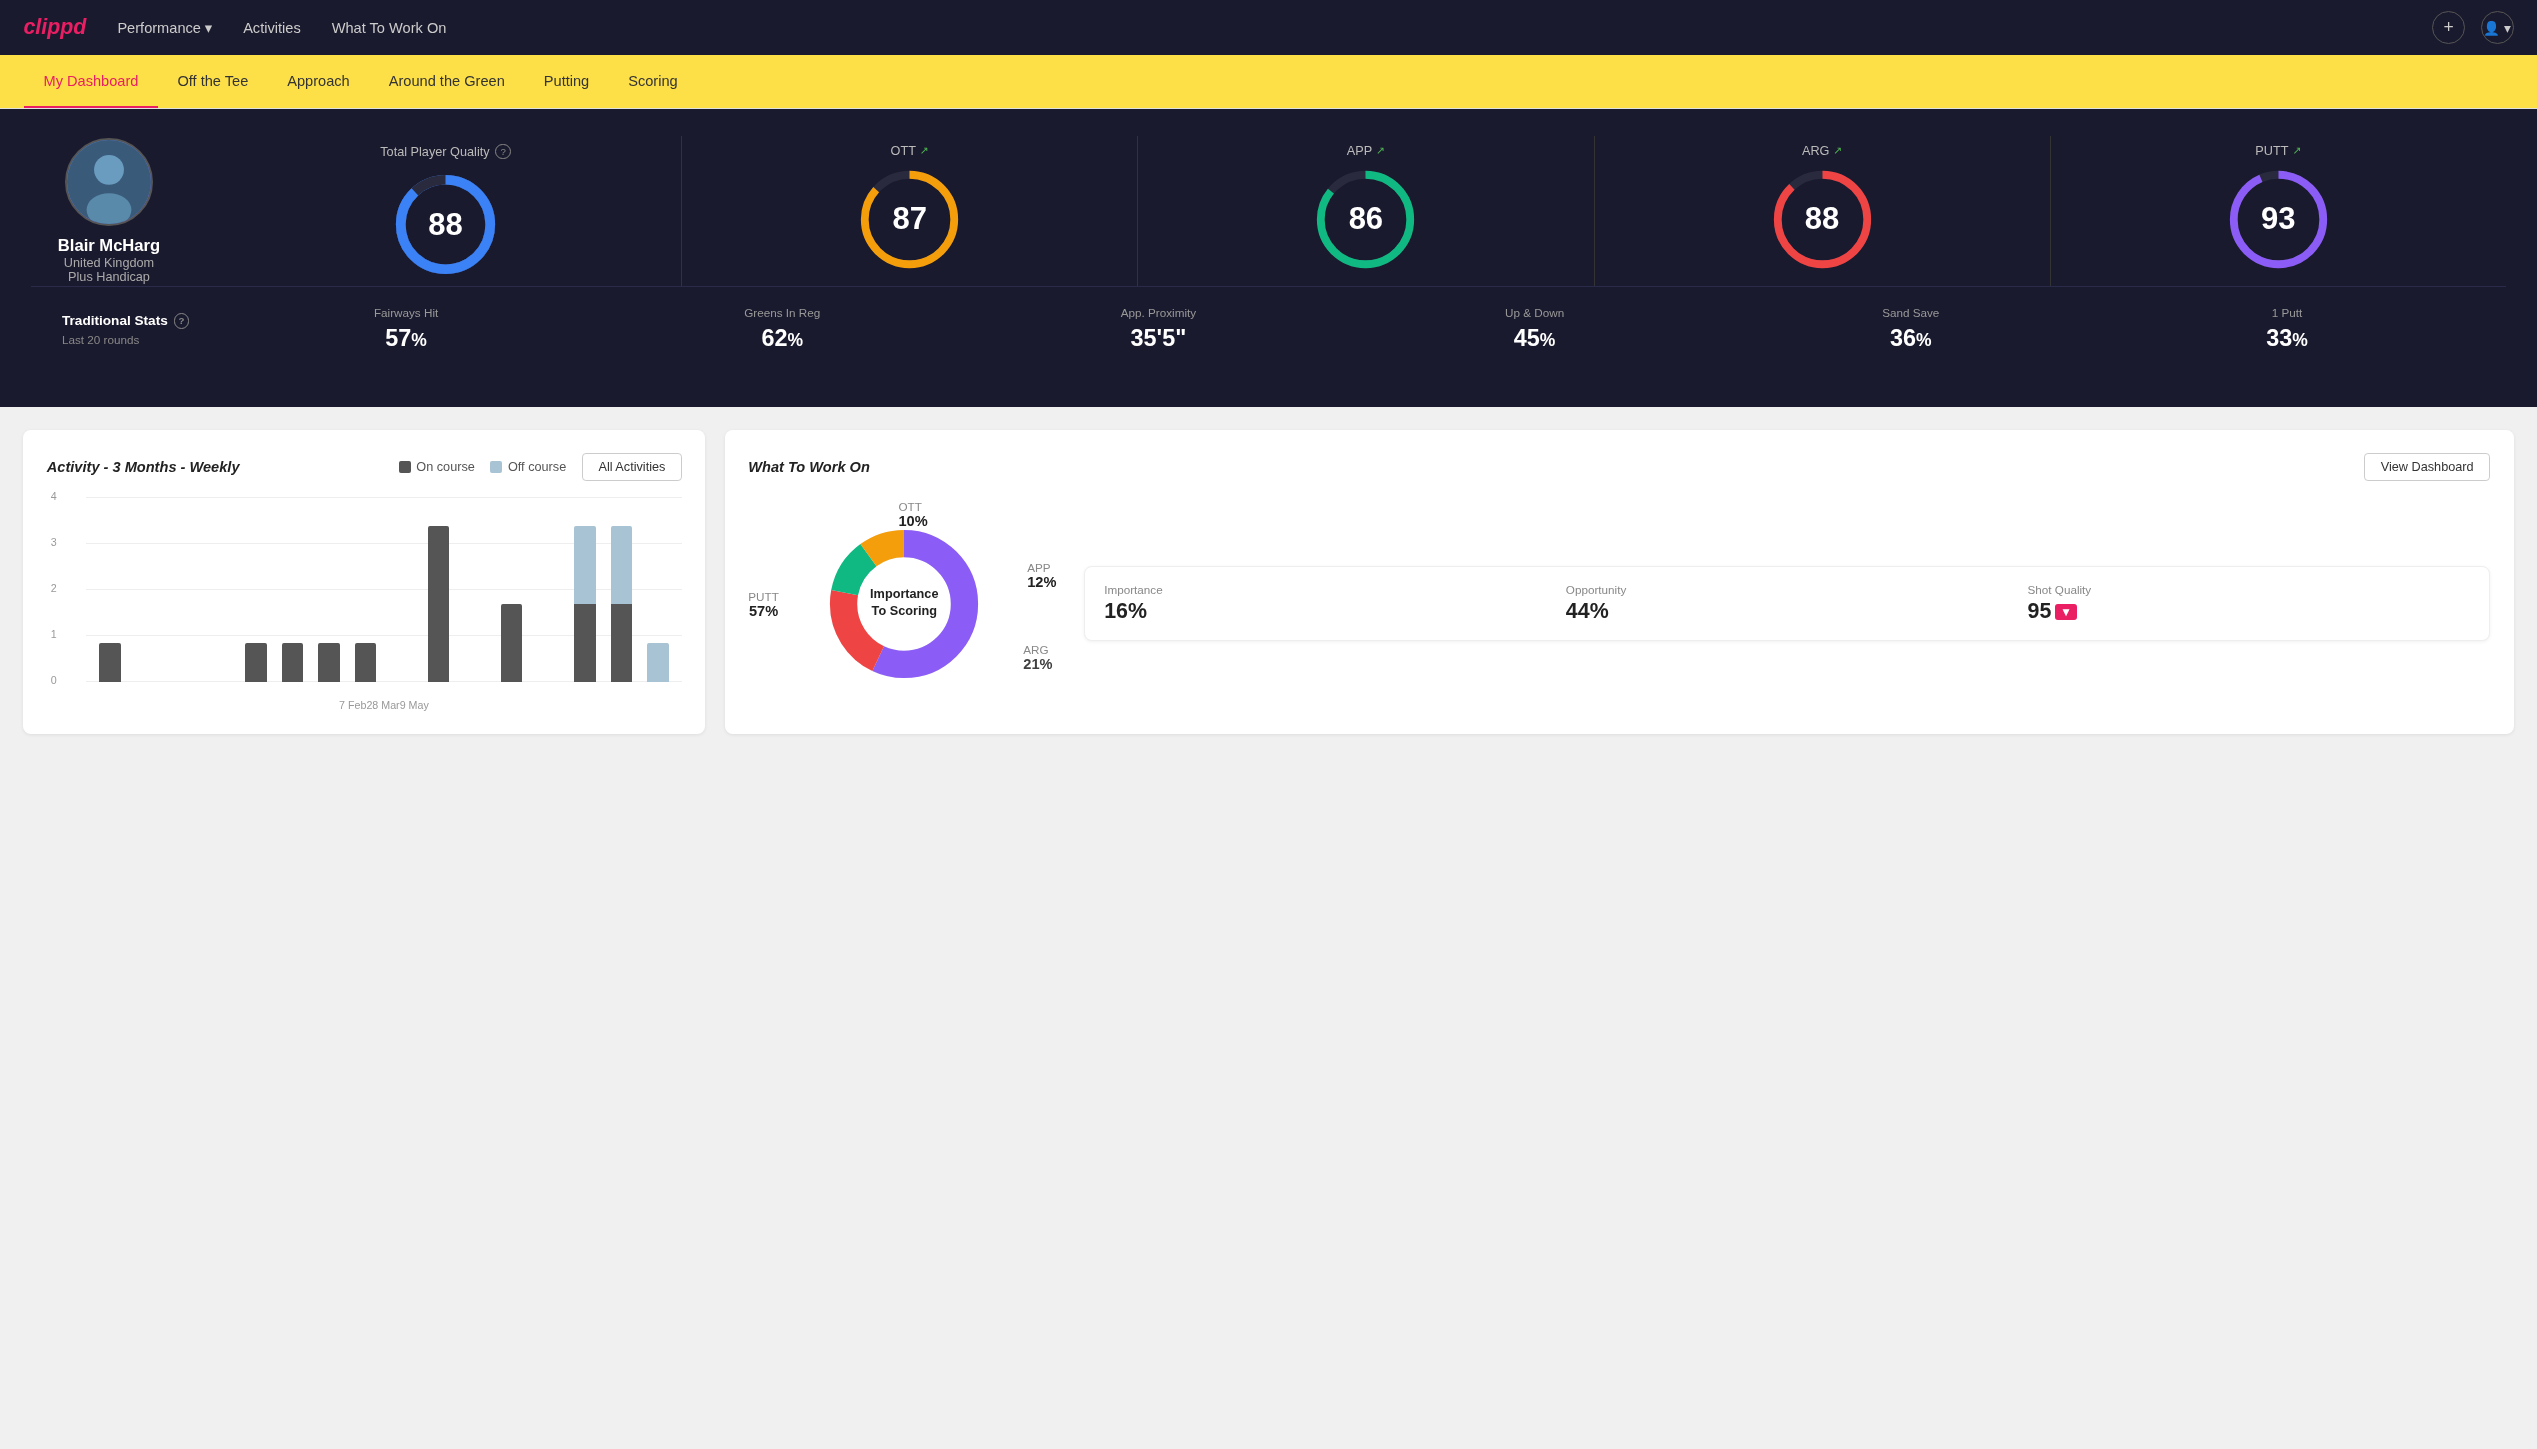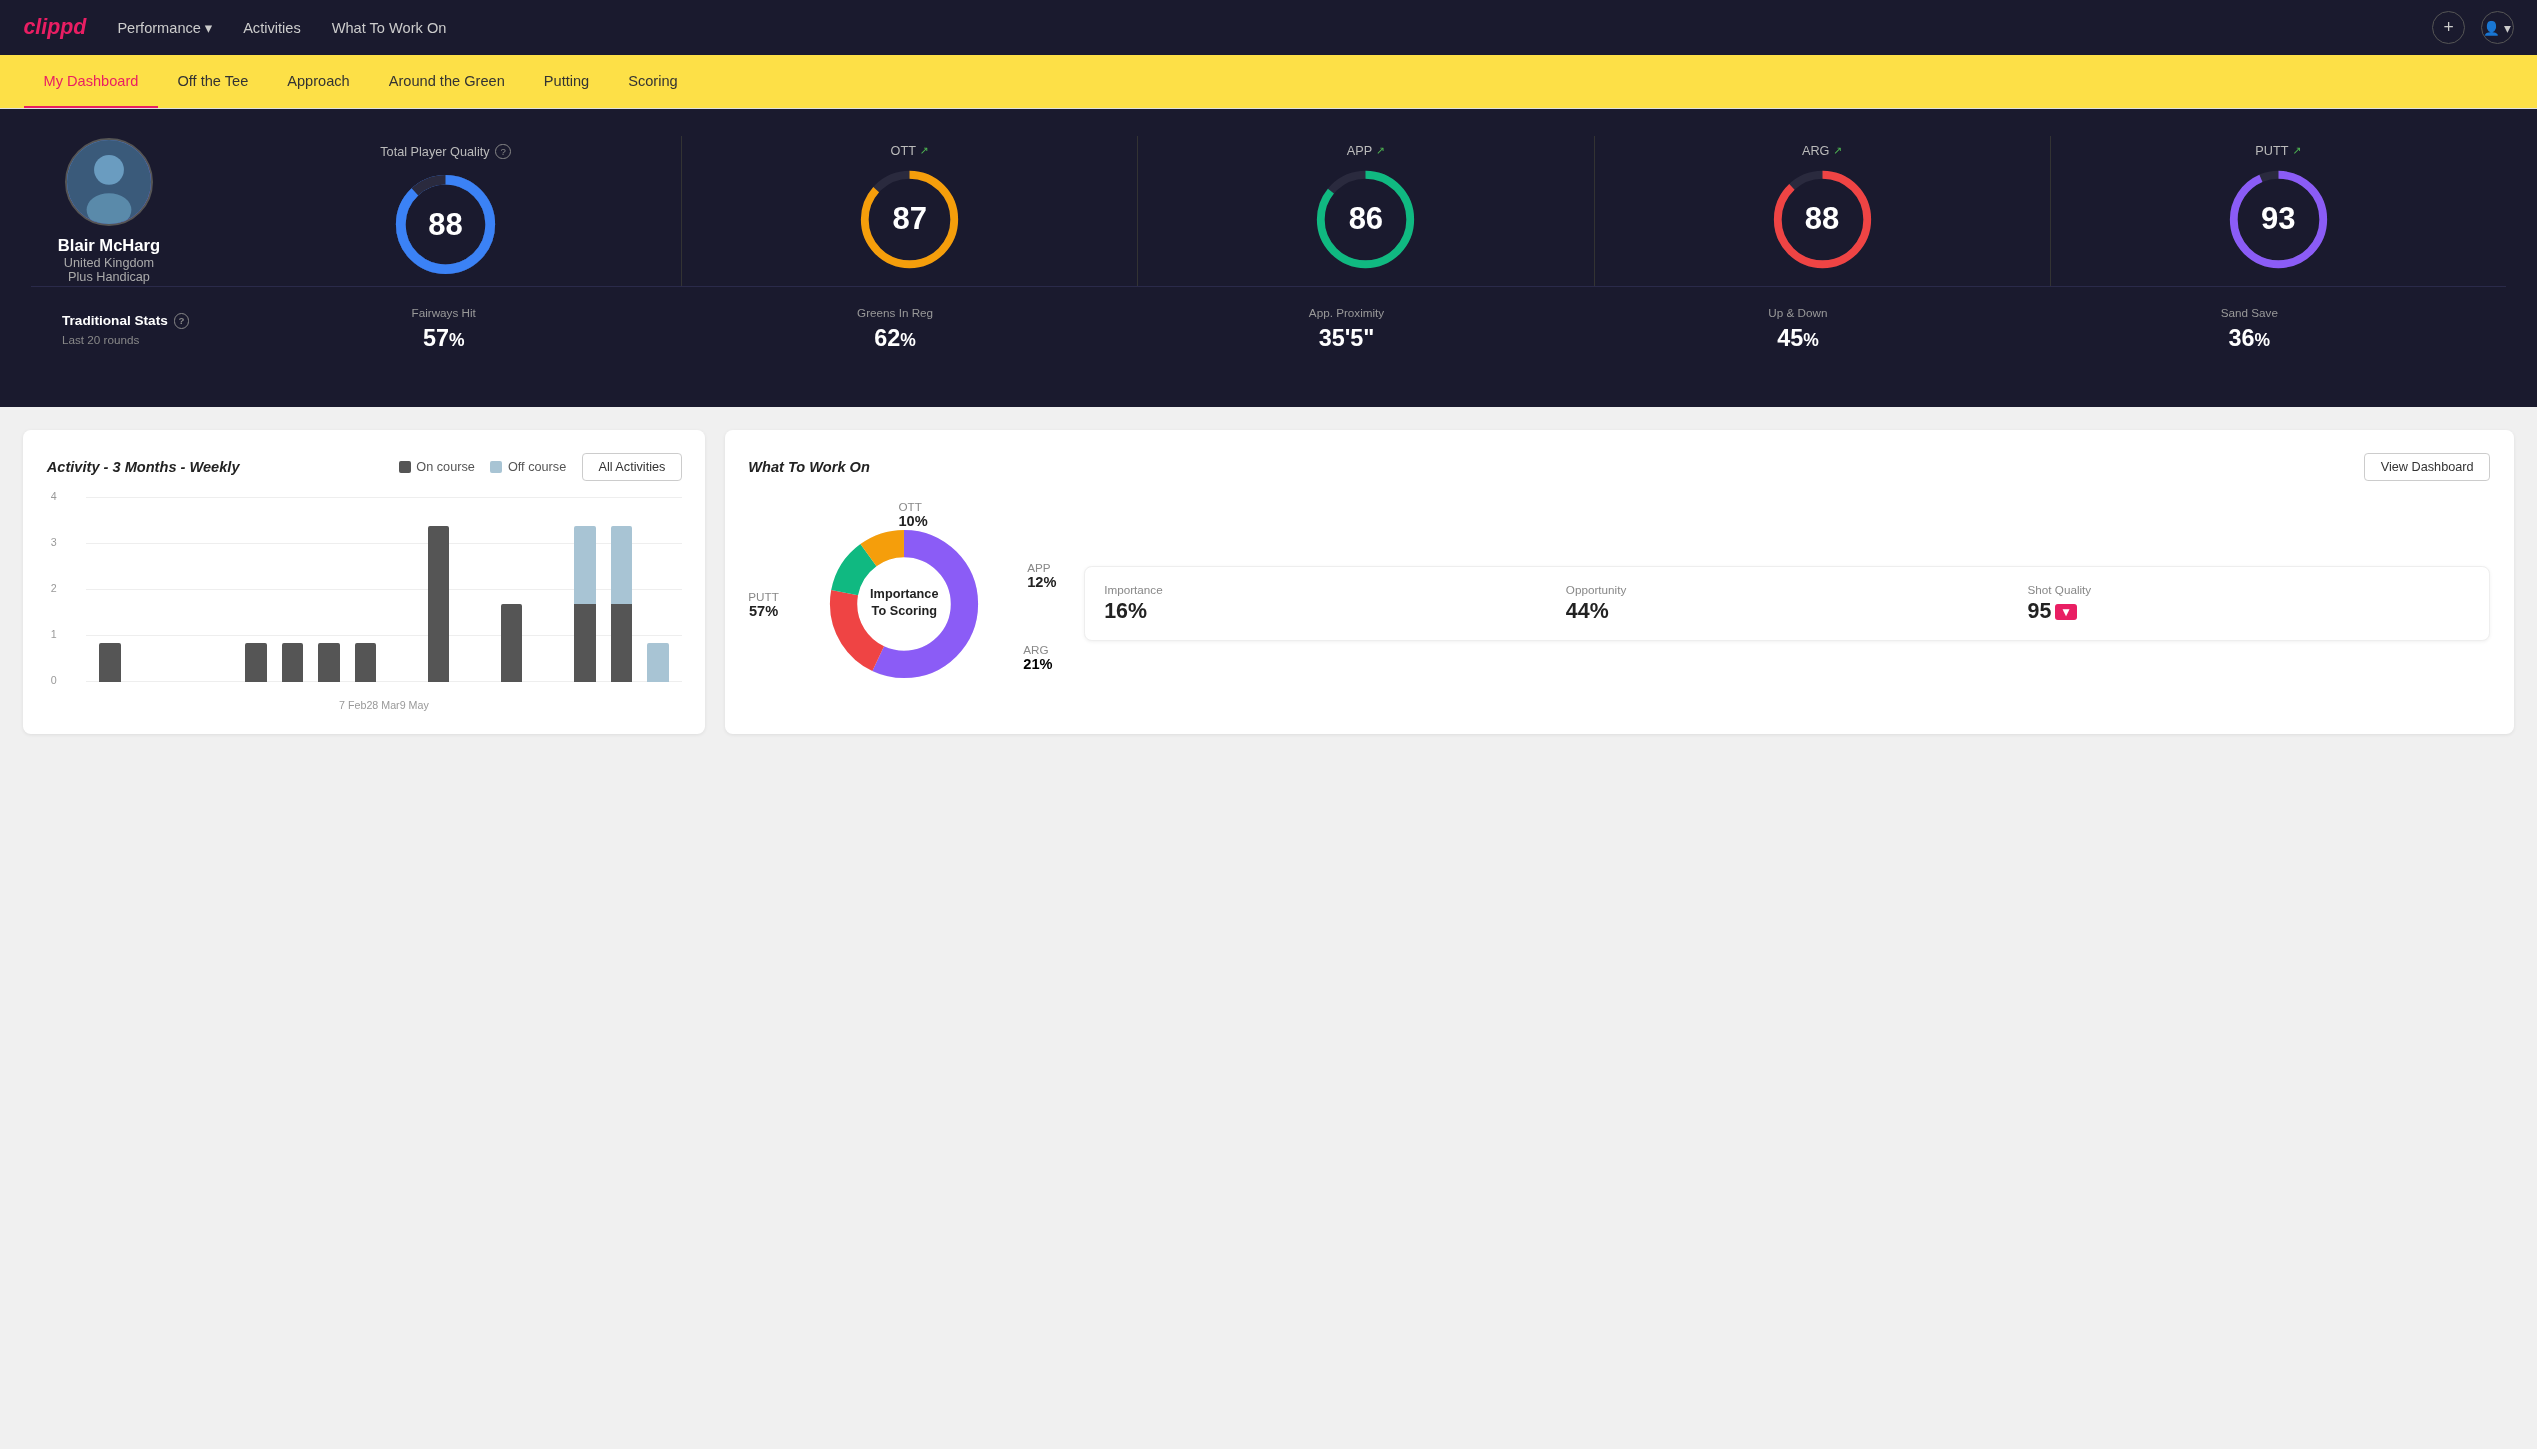--- a/index.html
+++ b/index.html
@@ -481,20 +481,24 @@
       <div class="stat-value"><span>35'5"</span></div>
     </div>
     <div class="stat-item">
       <div class="stat-name">Up &amp; Down</div>
       <div class="stat-value"><span>45</span><span style="font-size:17.5px;">%</span></div>
     </div>
     <div class="stat-item">
       <div class="stat-name">Sand Save</div>
       <div class="stat-value"><span>36</span><span style="font-size:17.5px;">%</span></div>
     </div>
+    <div class="stat-item">
+      <div class="stat-name">1 Putt</div>
+      <div class="stat-value"><span>33</span><span style="font-size:17.5px;">%</span></div>
+    </div>
   </div>
 </div>
 
 <div class="main-content">
 
   <div class="card activity-card">
     <div class="card-header">
       <span class="card-title">Activity - 3 Months - Weekly</span>
       <div class="legend">
         <div class="legend-item">
@@ -595,21 +599,21 @@
           <div style="font-size:14.6px;font-weight:700;color:#222;">10%</div>
         </div>
 
         <div style="position:absolute; right:3.9px; top:30%;">
           <div style="font-size:11.7px;color:#888;">APP</div>
           <div style="font-size:14.6px;font-weight:700;color:#222;">12%</div>
         </div>
 
         <div style="position:absolute; right:7.8px; bottom:18%;">
           <div style="font-size:11.7px;color:#888;">ARG</div>
-          <div style="font-size:14.6px;font-weight:700;color:#000000;">21%</div>
+          <div style="font-size:14.6px;font-weight:700;color:#404040;">21%</div>
         </div>
 
         <div style="position:absolute; left:50%; top:50%; transform:translate(-50%,-50%);">
           <div style="position:relative; width:156px; height:156px;">
             <svg width="156" height="156" viewBox="0 0 160 160" style="transform:rotate(-90deg);">
 
               <circle cx="80" cy="80" r="62" fill="none" stroke="#f0f0f0" stroke-width="28"></circle>
 
               <circle cx="80" cy="80" r="62" fill="none" stroke="#8b5cf6" stroke-width="28" stroke-dasharray="221.8 389.2" stroke-dashoffset="0"></circle>
 

